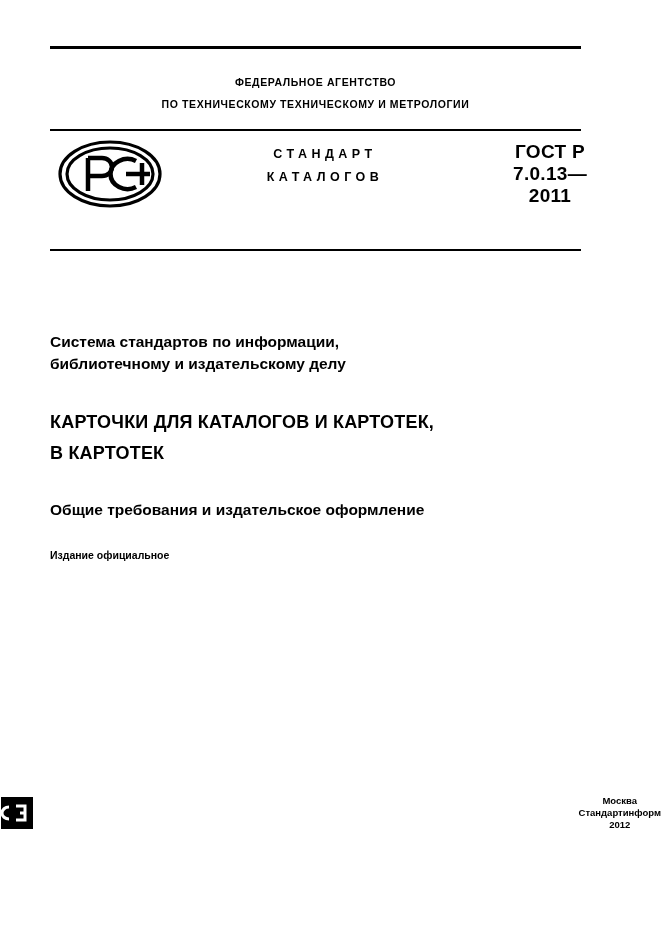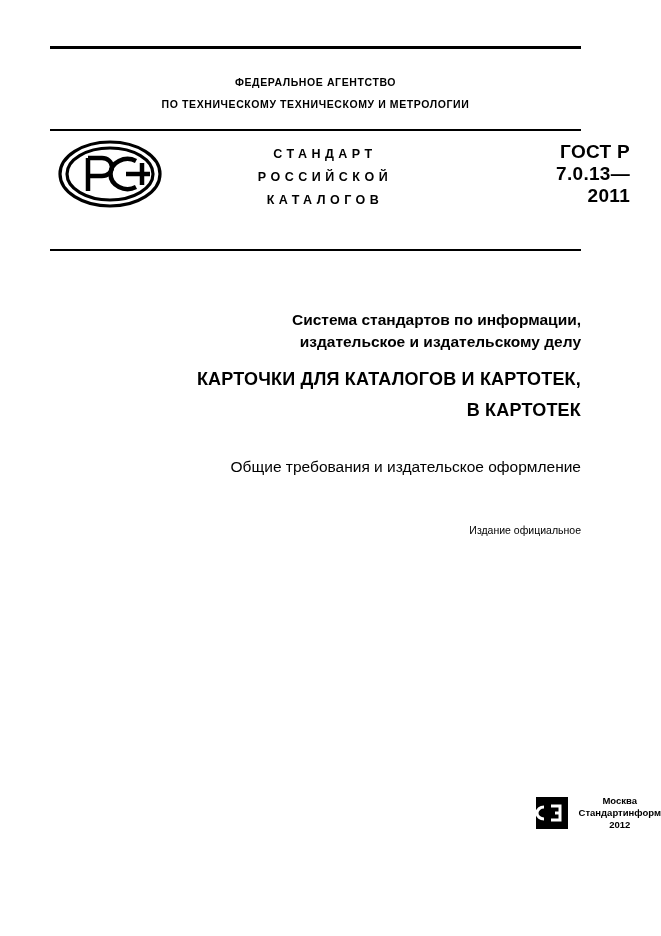--- a/index.html
+++ b/index.html
@@ -73,66 +73,66 @@
     font-size: 12.5px;
     font-weight: bold;
     letter-spacing: 4.5px;
     line-height: 23px;
   }
   .gost {
     position: absolute;
     left: 420px;
     top: 10px;
     width: 160px;
-    text-align: right;
+    text-align: center;
   }
   .gost div {
     font-size: 19px;
     font-weight: bold;
     line-height: 22px;
     letter-spacing: 0.3px;
   }
 
   
   .main {
-    padding-top: 58px;
-    text-align: right;
+    padding-top: 80px;
+    text-align: left;
   }
   .sub-title {
     font-size: 15.5px;
     font-weight: bold;
     line-height: 22px;
   }
   .doc-title {
-    margin-top: 11px;
+    margin-top: 32px;
     font-size: 18px;
     font-weight: bold;
     line-height: 31px;
     letter-spacing: 0.2px;
   }
   .req-title {
     margin-top: 30px;
     font-size: 15.5px;
-    font-weight: normal;
+    font-weight: bold;
     line-height: 22px;
   }
   .official {
-    margin-top: 46px;
+    margin-top: 28px;
     font-size: 10.5px;
-    font-weight: normal;
+    font-weight: bold;
   }
 
   
   .footer {
     position: absolute;
     left: 0;
     right: 0;
     top: 795px;
     display: flex;
-    justify-content: flex-end;
+    justify-content: space-between;
     align-items: center;
   }
   .footer-logo {
     width: 34px;
     height: 34px;
     margin-right: 10px;
   }
   .footer-text {
     text-align: center;
     font-size: 9.5px;
@@ -164,37 +164,36 @@
           <path d="M30 19 L30 52" stroke="#000" stroke-width="4.5" fill="none"></path>
           <path d="M30 19 L44 19 A10 9 0 0 1 44 37 L30 37" stroke="#000" stroke-width="4.5" fill="none"></path>
           <path d="M78 22 A17 15 0 1 0 78 48" stroke="#000" stroke-width="4.5" fill="none"></path>
           <path d="M68 35 L92 35" stroke="#000" stroke-width="4.5" fill="none"></path>
           <path d="M84 24 L84 46" stroke="#000" stroke-width="4.5" fill="none"></path>
         </svg>
       </span>
 
       <div class="std-title">
         <div>СТАНДАРТ</div>
-        <div>РОССИЙСКОЙ</div>
         <div>КАТАЛОГОВ</div>
       </div>
 
       <div class="gost">
         <div>ГОСТ Р</div>
         <div>7.0.13—</div>
         <div>2011</div>
       </div>
 
     </div>
 
     <div class="rule-thin"></div>
 
     <div class="main">
       <div class="sub-title">Система стандартов по информации,</div>
-      <div class="sub-title">издательское и издательскому делу</div>
+      <div class="sub-title">библиотечному и издательскому делу</div>
 
       <div class="doc-title">
         <div>КАРТОЧКИ ДЛЯ КАТАЛОГОВ И КАРТОТЕК,</div>
         <div>В КАРТОТЕК</div>
       </div>
 
       <div class="req-title">Общие требования и издательское оформление</div>
 
       <div class="official">Издание официальное</div>
     </div>

